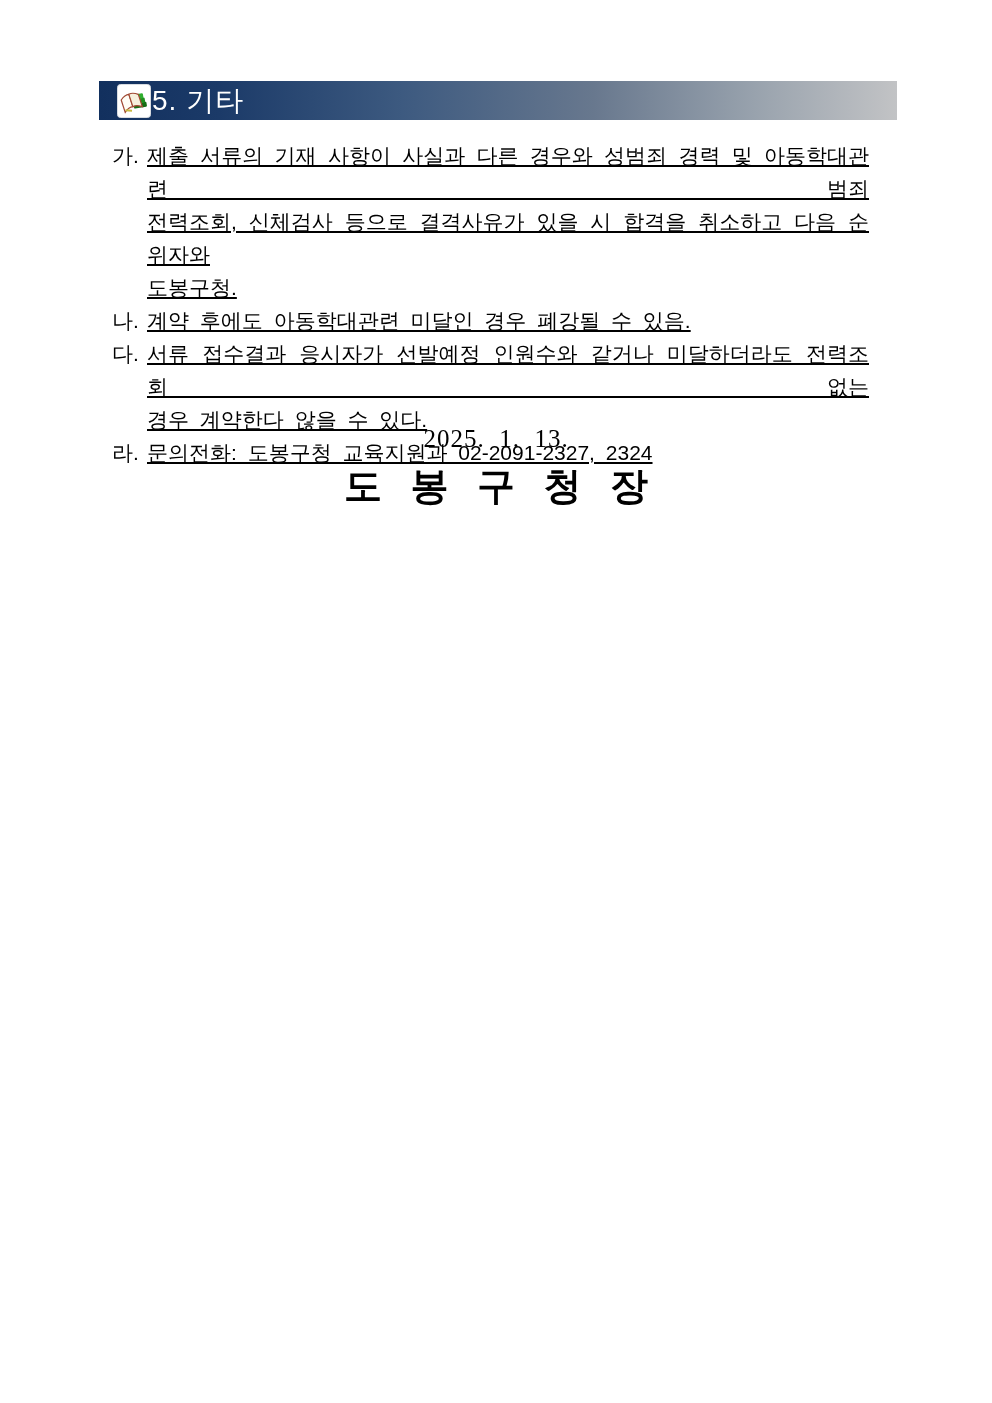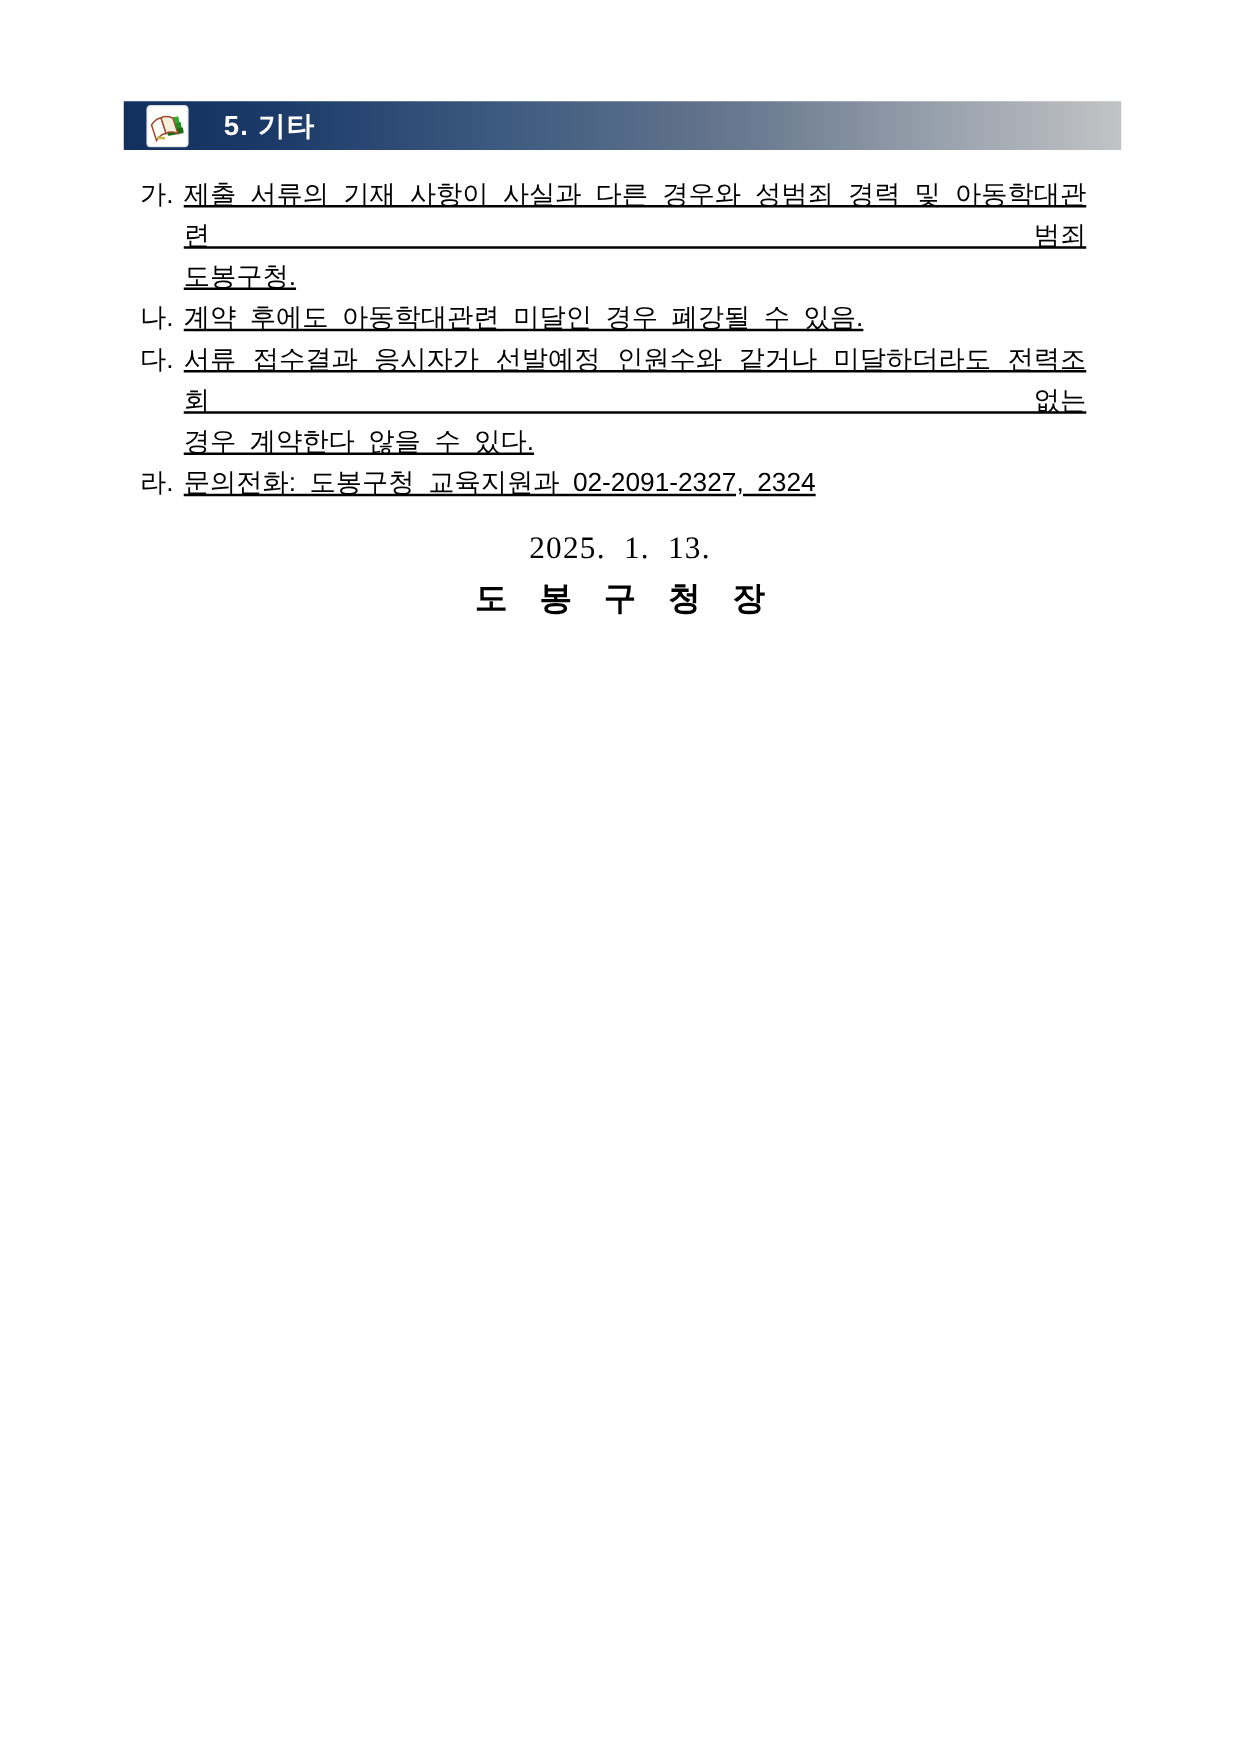--- a/index.html
+++ b/index.html
@@ -20,24 +20,24 @@
     display:flex; align-items:center;
     
   }
   .header-icon {
     width:34px; height:34px;
     margin-left:18px;
     flex:0 0 34px;
     display:block;
   }
   .header-title {
-    margin-left:28px;
+    margin-left:1px;
     color:#ffffff;
-    font-weight:bold;
-    font-size:22px;
+    font-weight:normal;
+    font-size:28px;
     letter-spacing:1px;
     line-height:39px;
     white-space:nowrap;
   }
   .notes {
     position:absolute;
     left:112px; top:139px;
     width:757px;
     font-size:21px;
     line-height:33px;
@@ -67,21 +67,21 @@
     font-family:"Liberation Serif", serif;
     font-size:25px;
     white-space:pre;
     letter-spacing:1px;
   }
   .closing-signature {
     position:absolute;
     left:0; top:461px; width:100%;
     text-align:center;
     font-family:"Liberation Serif", serif;
-    font-size:26px;
+    font-size:38px;
     font-weight:bold;
     word-spacing:19px;
     white-space:pre;
   }
 </style>
 </head>
 <body>
 
 <div class="page">
 
@@ -101,20 +101,21 @@
     </svg>
     <span class="header-title" style="color: rgb(255, 255, 255);">5. 기타</span>
   </div>
 
   <div class="notes">
 
     <div class="item">
       <span class="item-marker">가.</span>
       <div class="item-lines">
         <div class="line just">제출 서류의 기재 사항이 사실과 다른 경우와 성범죄 경력 및 아동학대관련 범죄</div>
+        <div class="line just">전력조회, 신체검사 등으로 결격사유가 있을 시 합격을 취소하고 다음 순위자와</div>
         <div class="line">도봉구청.</div>
       </div>
     </div>
 
     <div class="item">
       <span class="item-marker">나.</span>
       <div class="item-lines">
         <div class="line">계약 후에도 아동학대관련 미달인 경우 폐강될 수 있음.</div>
       </div>
     </div>

